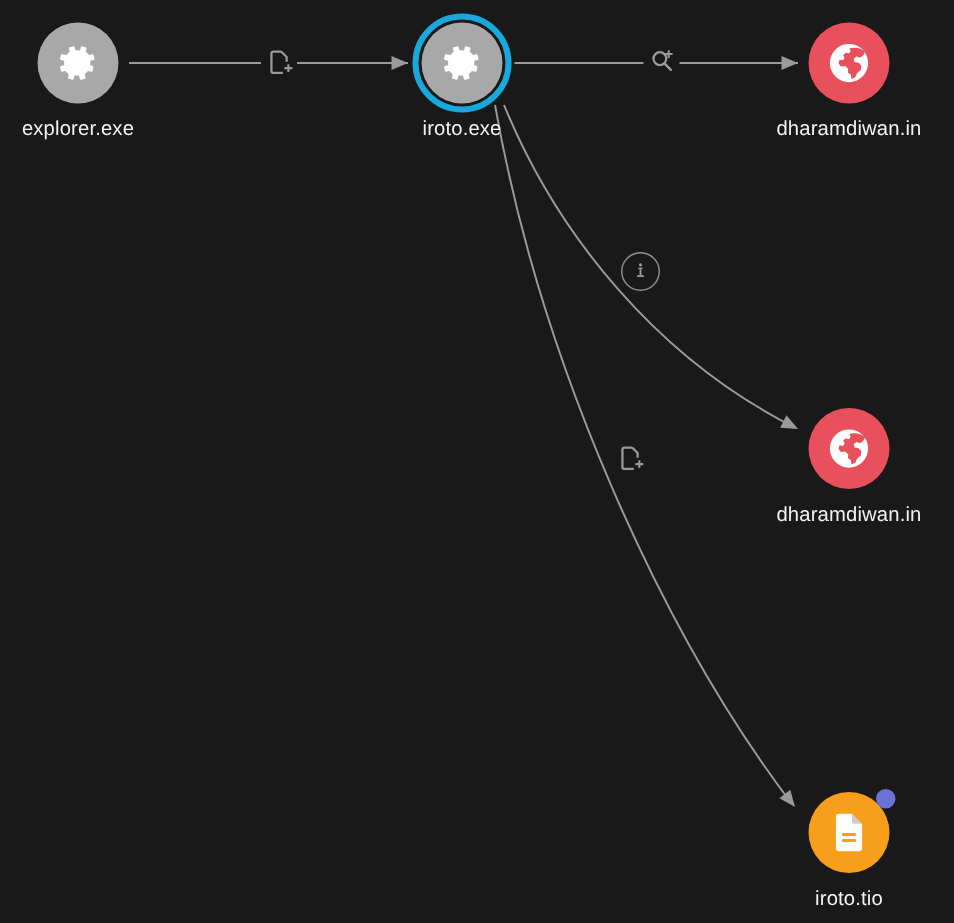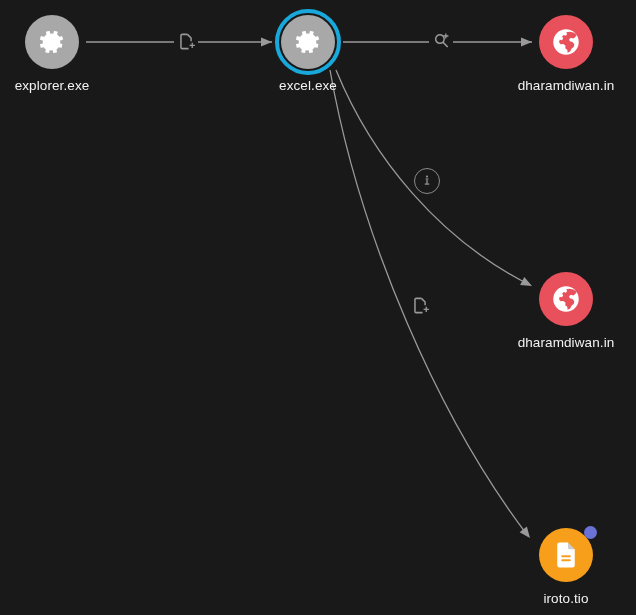--- a/index.html
+++ b/index.html
@@ -113,21 +113,21 @@
       <div class="node" style="left: 308px; top: 42px;">
         <div class="sel-ring" style="width: 66px; height: 66px; left: -33px; top: -33px; border-color: rgb(25, 168, 220);"></div>
         <div class="node-circle" style="width: 54px; height: 54px; left: -27px; top: -27px; background: rgb(168, 168, 168);">
           <span>
             <svg width="30" height="30" viewBox="0 0 24 24">
               <path fill="#ffffff" d="M12 8.2a3.8 3.8 0 1 0 0 7.6 3.8 3.8 0 0 0 0-7.6zm0 5.9a2.1 2.1 0 1 1 0-4.2 2.1 2.1 0 0 1 0 4.2z"></path>
               <path fill="#ffffff" d="M20.3 13.6l-1.8-.4a6.6 6.6 0 0 0 0-2.4l1.8-.4a.6.6 0 0 0 .45-.72l-.45-1.9a.6.6 0 0 0-.72-.45l-1.78.42a6.7 6.7 0 0 0-1.7-1.7l.42-1.78a.6.6 0 0 0-.45-.72l-1.9-.45a.6.6 0 0 0-.72.45l-.4 1.8a6.6 6.6 0 0 0-2.4 0l-.4-1.8a.6.6 0 0 0-.72-.45l-1.9.45a.6.6 0 0 0-.45.72l.42 1.78a6.7 6.7 0 0 0-1.7 1.7L3.6 7.3a.6.6 0 0 0-.72.45l-.45 1.9a.6.6 0 0 0 .45.72l1.8.4a6.6 6.6 0 0 0 0 2.4l-1.8.4a.6.6 0 0 0-.45.72l.45 1.9a.6.6 0 0 0 .72.45l1.78-.42a6.7 6.7 0 0 0 1.7 1.7l-.42 1.78a.6.6 0 0 0 .45.72l1.9.45a.6.6 0 0 0 .72-.45l.4-1.8a6.6 6.6 0 0 0 2.4 0l.4 1.8a.6.6 0 0 0 .72.45l1.9-.45a.6.6 0 0 0 .45-.72l-.42-1.78a6.7 6.7 0 0 0 1.7-1.7l1.78.42a.6.6 0 0 0 .72-.45l.45-1.9a.6.6 0 0 0-.45-.72z"></path>
             </svg>
           </span>
         </div>
-        <div class="node-label" style="color: rgb(242, 242, 242); left: -110px; width: 220px; top: 36px;">excel.exe</div>
+        <div class="node-label" style="color: rgb(242, 242, 242); left: -110px; width: 220px; top: 36px;">iroto.exe</div>
       </div>
       <div class="node" style="left: 566px; top: 42px;">
         <div class="node-circle" style="width: 54px; height: 54px; left: -27px; top: -27px; background: rgb(232, 80, 91);">
           <span>
             <svg width="30" height="30" viewBox="0 0 24 24">
               <path fill="#ffffff" d="M12 1.8A10.2 10.2 0 1 0 22.2 12 10.2 10.2 0 0 0 12 1.8zm7.3 6.4-1.5.9-1.9-.6-1.4 1.2.5 1.7 2.1.5 1.5 1.6-.3 2.2-1.9 1.6-1.1 2.3-2 .9-.3-2.2-1.6-1.3.2-2-1.7-1.4-2.2.2-1.3-1.6.6-1.9 1.8.3.9-1.3-.8-1.6 1.3-1.2 1.7.5 1-1.3-.7-1.4a8.4 8.4 0 0 1 2.6-.4 8.4 8.4 0 0 1 5.8 2.3z"></path>
             </svg>
           </span>
         </div>
         <div class="node-label" style="color: rgb(242, 242, 242); left: -110px; width: 220px; top: 36px;">dharamdiwan.in</div>

